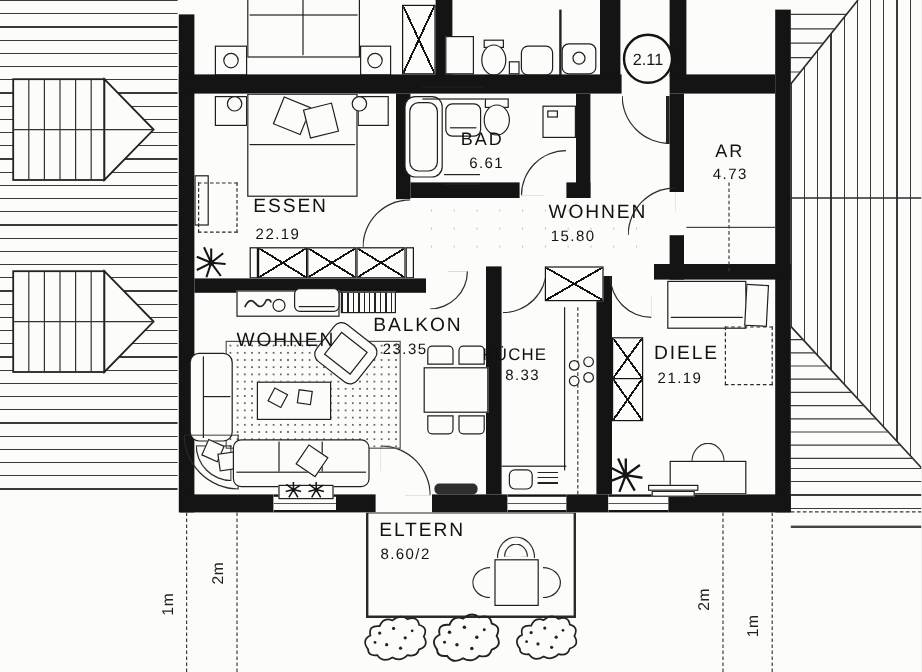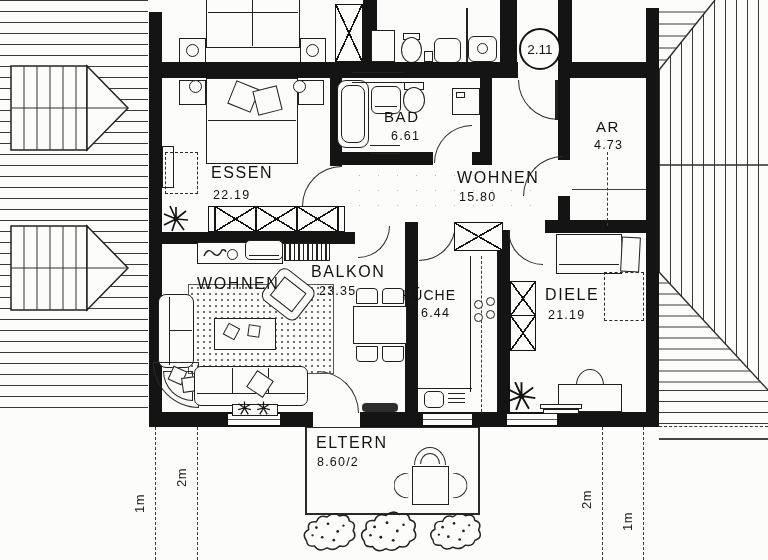--- a/index.html
+++ b/index.html
@@ -262,21 +262,21 @@
   <div class="line" style="left:470px;top:256px;width:1.4px;height:136px"></div>
   <div class="dimline" style="left:481px;top:256px;height:156px"></div>
   <div class="box" style="left:474px;top:300px;width:9px;height:9px;border-radius:50%;border-width:1.2px"></div>
   <div class="box" style="left:486px;top:297px;width:9px;height:9px;border-radius:50%;border-width:1.2px"></div>
   <div class="box" style="left:474px;top:313px;width:9px;height:9px;border-radius:50%;border-width:1.2px"></div>
   <div class="box" style="left:486px;top:310px;width:9px;height:9px;border-radius:50%;border-width:1.2px"></div>
   <div class="line" style="left:418px;top:388px;width:54px;height:1.4px"></div>
   <div class="box" style="left:424px;top:391px;width:20px;height:17px;border-radius:5px"></div>
   <div class="abs" style="left:448px;top:393px;width:17px;height:13px;background:repeating-linear-gradient(to bottom,#222 0 1.2px,transparent 1.2px 4.5px)"></div>
   <div class="rlabel" style="left:402px;top:287px;font-size:14px;letter-spacing:1px">KÜCHE</div>
-  <div class="rarea" style="left:421px;top:306px">6.44</div>
+  <div class="rarea" style="left:421px;top:306px">8.33</div>
 
   <div class="box" style="left:556px;top:234px;width:66px;height:40px"></div>
   <div class="line" style="left:559px;top:264px;width:60px;height:1.2px"></div>
   <div class="box" style="left:621px;top:237px;width:19px;height:35px;transform:rotate(3deg)"></div>
   <div class="abs" style="left:510px;top:281px;width:26px;height:70px">
     <div class="xbox" style="left:0;top:0;width:26px;height:35px"></div>
     <div class="xbox" style="left:0;top:34px;width:26px;height:36px"></div>
   </div>
   <div class="dashbox" style="left:604px;top:272px;width:40px;height:49px"></div>
   <div class="box" style="left:558px;top:384px;width:64px;height:28px"></div>

